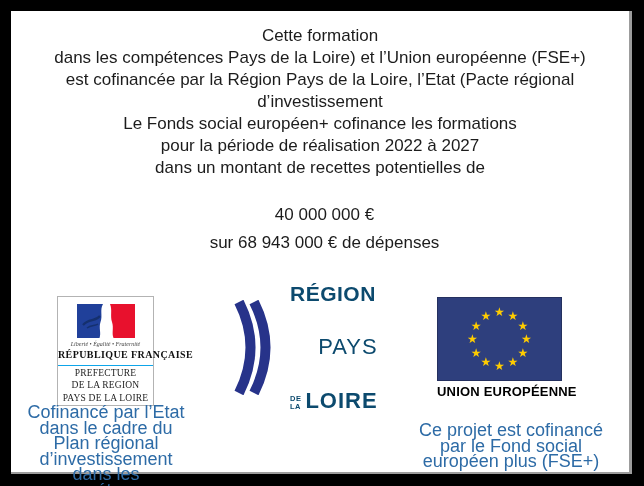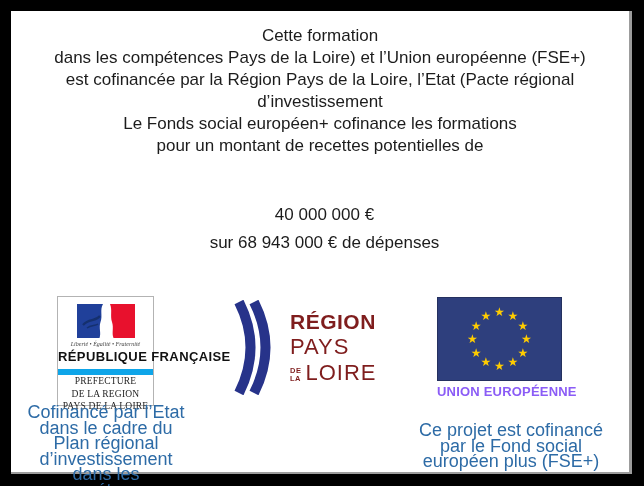--- a/index.html
+++ b/index.html
@@ -38,84 +38,85 @@
     display:flex;flex-direction:column;align-items:center;
   }
   .pref-top{width:100%;text-align:center;padding-top:7px;}
   .pref-flag{display:block;margin:0 auto;}
   .pref-motto{
     font-family:"Liberation Serif","DejaVu Serif",serif;
     font-style:italic;font-size:6px;color:#444;margin-top:3px;
     white-space:nowrap;
   }
   .pref-republic{
-    font-family:Liberation Sans, sans-serif;
-    font-weight:bold;font-size:13px;color:#111;
+    font-family:Liberation Serif, serif;
+    font-weight:bold;font-size:10px;color:#111;
     letter-spacing:.4px;margin-top:2px;white-space:nowrap;
   }
   .pref-bottom{
     width:100%;flex:1;margin-top:5px;
-    border-top:6px solid #0ea5e9;
+    border-top:1px solid #0ea5e9;
     display:flex;flex-direction:column;justify-content:center;
     text-align:center;
     font-family:"Liberation Serif","DejaVu Serif",serif;
     font-size:9.5px;line-height:12.5px;color:#1e1e1e;letter-spacing:.2px;
   }
   .caption{
     position:absolute;
     color:#2d6ba6;
     font-size:18px;line-height:15.5px;
     text-align:center;
   }
   .caption-left{left:9px;top:394px;width:172px;}
   .caption-right{left:394px;top:412px;width:212px;}
 
   
   .region-logo{
     position:absolute;left:222px;top:289px;height:95px;
     display:flex;align-items:stretch;
   }
-  .region-text{margin-left:9px;color:#7f1d1d;display:flex;flex-direction:column;justify-content:center;}
+  .region-text{margin-left:9px;color:#0c4a6e;display:flex;flex-direction:column;justify-content:center;gap:28px;}
   .region-w1{font-size:21px;font-weight:bold;letter-spacing:.5px;line-height:25px;}
-  .region-w2{font-size:22px;font-weight:normal;letter-spacing:1px;line-height:26px;}
+  .region-w2{font-size:22px;font-weight:normal;letter-spacing:1px;line-height:26px;text-align:right;}
   .region-row{display:flex;align-items:flex-end;line-height:26px;}
   .region-small{
     display:flex;flex-direction:column;justify-content:flex-end;
     font-size:7.5px;font-weight:bold;line-height:8px;
     margin-right:4px;padding-bottom:3px;letter-spacing:.5px;
   }
-  .region-w3{font-size:22px;font-weight:normal;letter-spacing:1px;}
+  .region-w3{font-size:22px;font-weight:bold;letter-spacing:1px;}
 
   
   .eu-group{position:absolute;left:426px;top:286px;width:125px;}
   .eu-flag{
     position:relative;width:125px;height:84px;
     background:#2e3f7d;border:1px solid #24305f;box-sizing:border-box;
   }
   .eu-star{
     position:absolute;color:#ffcc00;font-size:12px;line-height:12px;
     transform:translate(-50%,-50%);
   }
   .eu-label{
     margin-top:3px;text-align:center;
-    font-weight:bold;font-size:13px;letter-spacing:.2px;color:#8b5cf6;
+    font-weight:bold;font-size:13px;letter-spacing:.2px;color:#000000;
     white-space:nowrap;
   }
 </style>
 </head>
 <body>
 
 <div class="surface">
 
   <div class="main-text">
     <div>Cette formation</div>
     <div>dans les compétences Pays de la Loire) et l’Union européenne (FSE+)</div>
     <div>est cofinancée par la Région Pays de la Loire, l’Etat (Pacte régional d’investissement</div>
     <div>Le Fonds social européen+ cofinance les formations</div>
-    <div>pour un montant de recettes potentielles de</div>
+    <div>pour la période de réalisation 2022 à 2027</div>
+    <div>dans un montant de recettes potentielles de</div>
   </div>
 
   <div class="amount amount-revenue">40 000 000 €</div>
   <div class="amount amount-expenses">sur 68 943 000 € de dépenses</div>
 
   <div class="pref-box">
     <div class="pref-top">
       <svg class="pref-flag" width="58" height="34" viewBox="0 0 58 34">
         <path d="M0,0 H26 C22.5,6 26,12 23.5,18 C21.5,24 24.5,29 22.5,34 H0 Z" fill="#20409a"></path>
         <path d="M58,0 H33 C35.5,6 33,12 35,18 C37,24 34.5,29 36.5,34 H58 Z" fill="#e8112d"></path>

